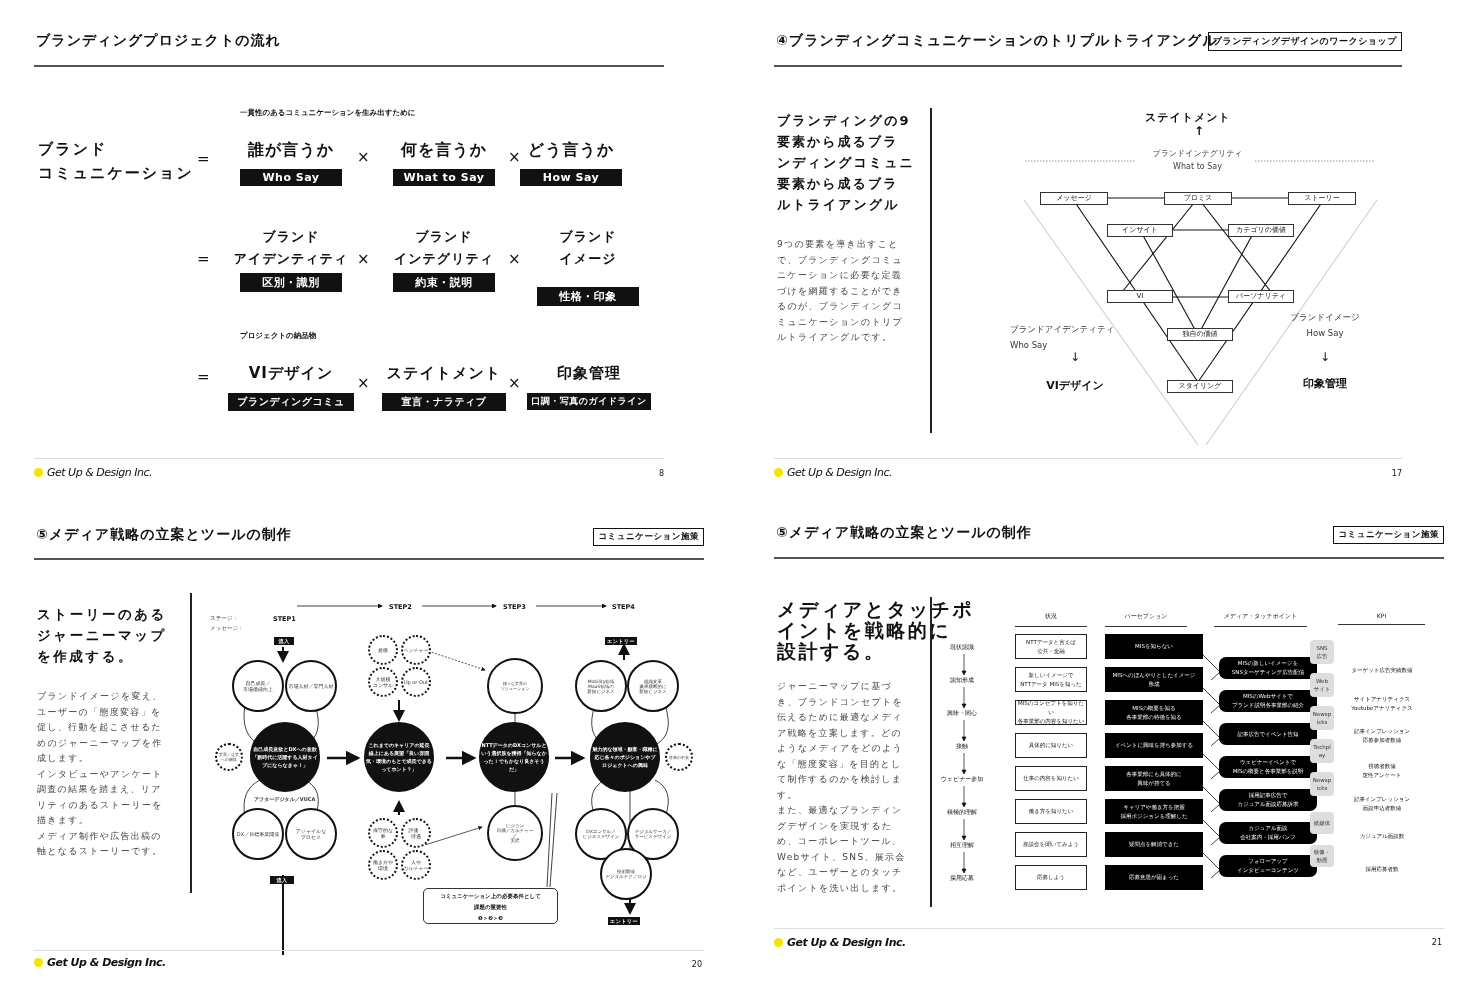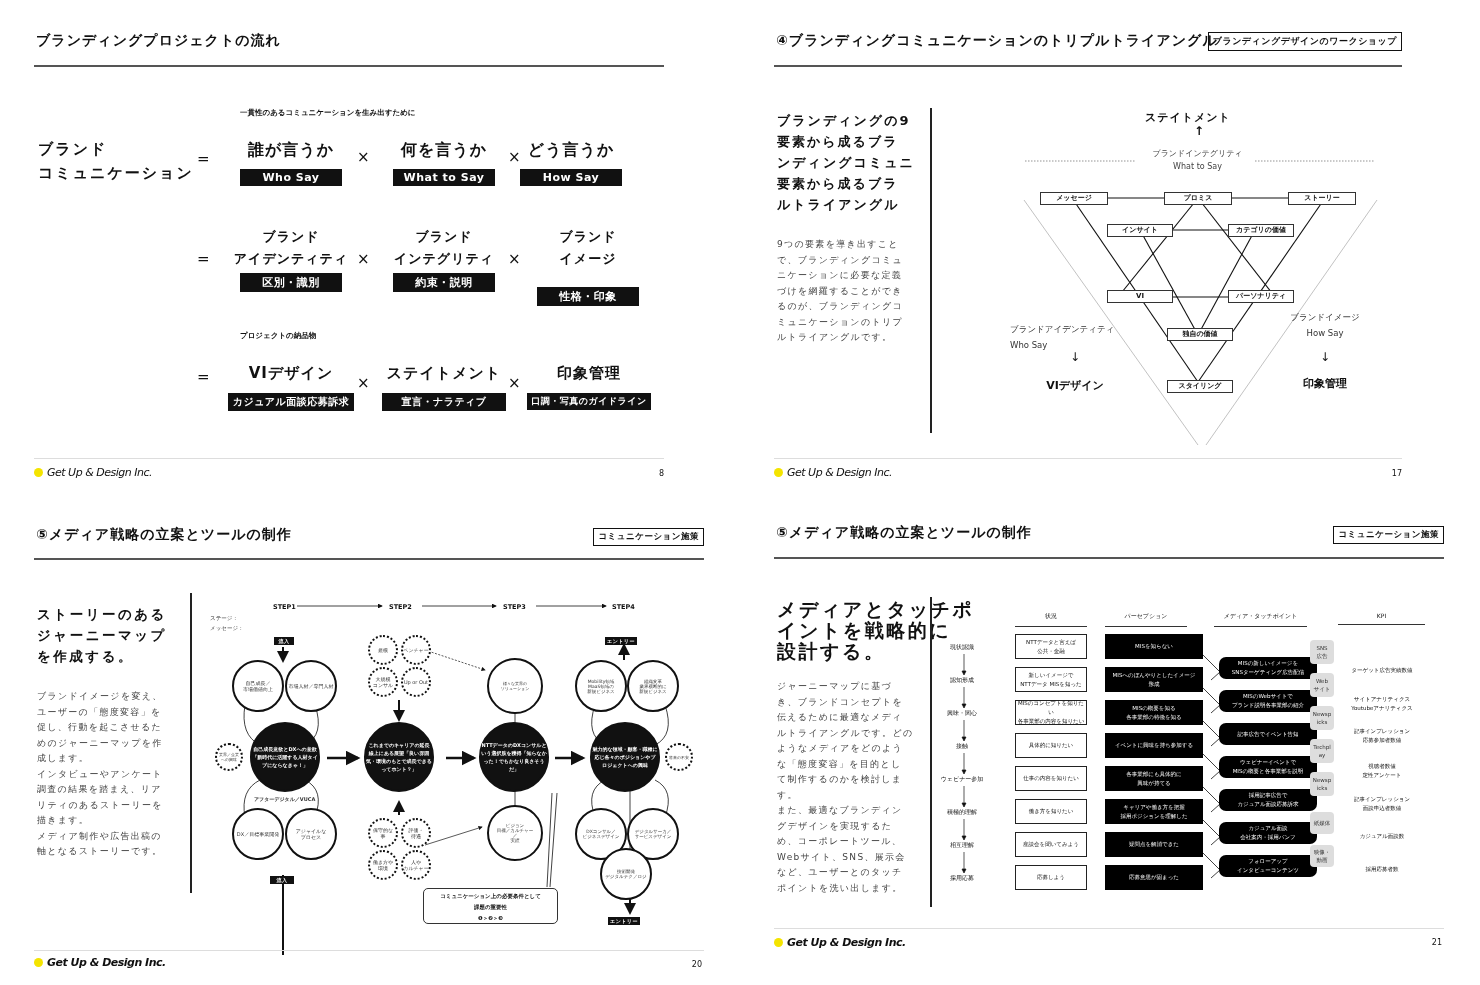--- a/index.html
+++ b/index.html
@@ -19,21 +19,21 @@
 .s4 .logo{top:436px}.s4 .pg{top:438px}.s4 .foot{top:428px}
 
 .abs{position:absolute}
 .bk{background:#111;color:#fff;font-size:11px;font-weight:bold;text-align:center;padding:2px 0;letter-spacing:.5px}
 .big{font-size:16px;font-weight:bold;text-align:center;letter-spacing:1px}
 .sm{font-size:8px;font-weight:bold}
 .op{font-size:15px}
 .vline{position:absolute;width:2px;background:#222}
 .lead{font-size:13px;font-weight:bold;line-height:21px;letter-spacing:2px}
 .body{font-size:9px;color:#444;line-height:15.5px;letter-spacing:1.3px}
-.box{position:absolute;border:1px solid #333;background:#fff;font-size:7px;font-weight:bold;text-align:center;line-height:11px;height:13px}
+.box{position:absolute;border:1px solid #333;background:#fff;font-size:7px;font-weight:normal;text-align:center;line-height:11px;height:13px}
 .circle{position:absolute;border-radius:50%;border:2px solid #111;background:#fff;display:flex;align-items:center;justify-content:center;text-align:center;font-size:5px;color:#333}
 .circle.dash{border:2px dotted #111}
 .circle.fill{background:#111;color:#fff;font-size:6px;font-weight:bold;line-height:9px}
 .tiny{font-size:5.5px;color:#333}
 .stitle{font-size:6.5px;font-weight:bold}
 
 .hdr{position:absolute;font-size:6px;text-align:center;border-bottom:1px solid #333;padding-bottom:5px}
 .stat{position:absolute;border:1.5px solid #222;background:#fff;font-size:5.5px;text-align:center;display:flex;align-items:center;justify-content:center;line-height:9px}
 .perc{position:absolute;background:#000;color:#fff;font-size:5.5px;text-align:center;display:flex;align-items:center;justify-content:center;line-height:9px}
 .media{position:absolute;background:#000;color:#fff;font-size:5.5px;text-align:center;display:flex;align-items:center;justify-content:center;border-radius:7px;line-height:9px}
@@ -87,21 +87,21 @@
   <div class="abs" style="left:529px;top:228px;width:118px">
     <div class="big" style="font-size:13px">ブランド</div>
     <div class="big" style="font-size:13px;margin-top:4px">イメージ</div>
     <div class="bk" style="margin:19px 8px 0">性格・印象</div>
   </div>
 
   <div class="abs sm" style="left:240px;top:331px;font-size:7.5px">プロジェクトの納品物</div>
   <div class="abs op" style="left:197px;top:368px">=</div>
   <div class="abs" style="left:228px;top:364px;width:126px">
     <div class="big" style="font-size:15px">VIデザイン</div>
-    <div class="bk" style="margin-top:10px;font-size:10px">カジュアル面談応募訴求</div>
+    <div class="bk" style="margin-top:10px;font-size:10px">ブランディングコミュ</div>
   </div>
   <div class="abs op" style="left:357px;top:374px">×</div>
   <div class="abs" style="left:382px;top:364px;width:124px">
     <div class="big" style="font-size:15px">ステイトメント</div>
     <div class="bk" style="margin-top:10px;font-size:10px">宣言・ナラティブ</div>
   </div>
   <div class="abs op" style="left:508px;top:374px">×</div>
   <div class="abs" style="left:527px;top:364px;width:124px">
     <div class="big" style="font-size:15px">印象管理</div>
     <div class="bk" style="margin-top:10px;font-size:9px">口調・写真のガイドライン</div>
@@ -219,21 +219,21 @@
     <div>ストーリーのある</div>
     <div>ジャーニーマップ</div>
     <div>を作成する。</div>
   </div>
   <div class="vline" style="left:190px;top:93px;height:300px"></div>
 
   <div class="abs tiny" style="left:210px;top:113px;line-height:10px">
     <div>ステージ：</div>
     <div>メッセージ：</div>
   </div>
-  <div class="abs stitle" style="left:273px;top:103px">STEP1</div>
+  <div class="abs stitle" style="left:273px;top:115px">STEP1</div>
   <div class="abs stitle" style="left:389px;top:103px">STEP2</div>
   <div class="abs stitle" style="left:503px;top:103px">STEP3</div>
   <div class="abs stitle" style="left:612px;top:103px">STEP4</div>
   <svg class="abs" style="left:200px;top:95px" width="500" height="360">
     <defs>
         <marker id="ah" markerWidth="6" markerHeight="6" refX="5" refY="3" orient="auto">
           <path d="M0,0 L6,3 L0,6 z" fill="#111"></path>
         </marker>
       </defs>
     <line x1="97" y1="11" x2="182" y2="11" stroke="#111" stroke-width="0.8" marker-end="url(#ah)"></line>
@@ -330,21 +330,21 @@
 
   <div class="abs lead" style="left:37px;top:99px;font-size:19px;line-height:21px;letter-spacing:2.5px">
     <div>メディアとタッチポ</div>
     <div>イントを戦略的に</div>
     <div>設計する。</div>
   </div>
   <div class="abs body" style="left:37px;top:179px">
     <div>ジャーニーマップに基づ</div>
     <div>き、ブランドコンセプトを</div>
     <div>伝えるために最適なメディ</div>
-    <div>ルトライアングルです。どの</div>
+    <div>ア戦略を立案します。どの</div>
     <div>ようなメディアをどのよう</div>
     <div>な「態度変容」を目的とし</div>
     <div>て制作するのかを検討しま</div>
     <div>す。</div>
     <div>また、最適なブランディン</div>
     <div>グデザインを実現するた</div>
     <div>め、コーポレートツール、</div>
     <div>Webサイト、SNS、展示会</div>
     <div>など、ユーザーとのタッチ</div>
     <div>ポイントを洗い出します。</div>

